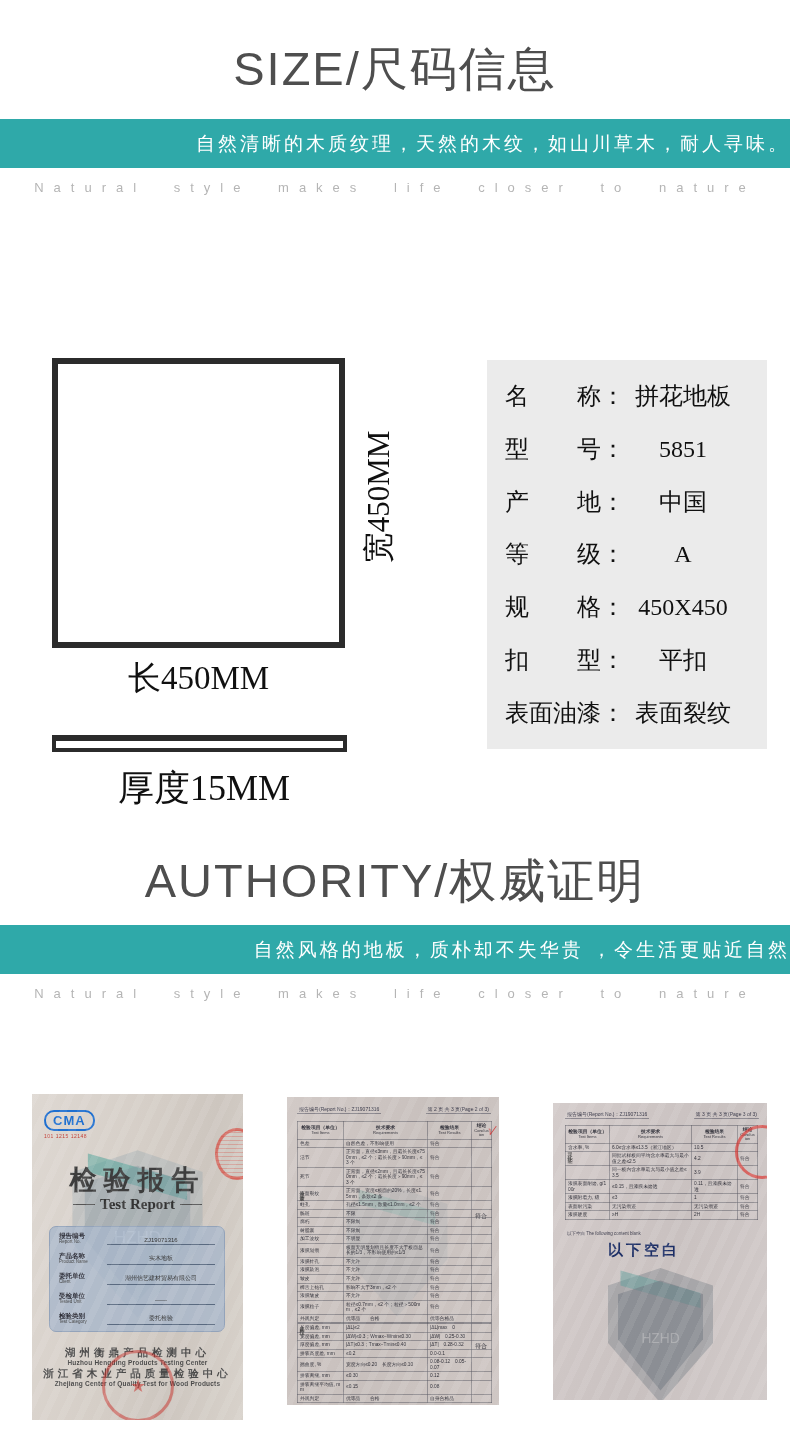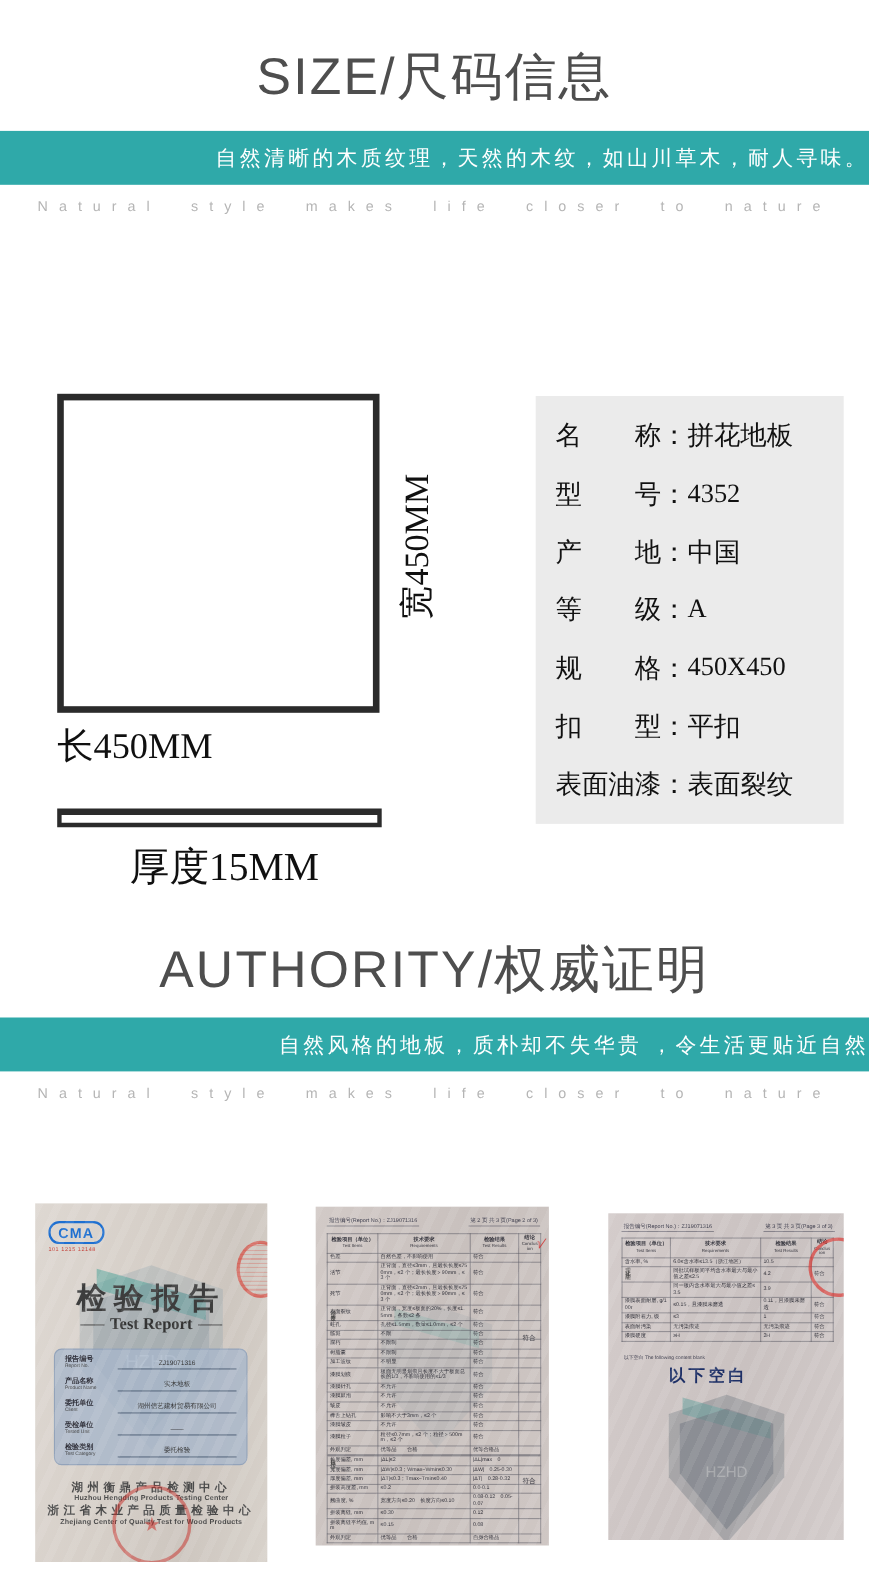--- a/index.html
+++ b/index.html
@@ -15,33 +15,33 @@
           justify-content:flex-end;color:#fff;font-size:19px;letter-spacing:3px;}
   .subtitle{left:0;right:0;text-align:center;font-size:13px;color:#b5b5b5;
             letter-spacing:10px;word-spacing:14px;}
 
   
   .square{left:52px;top:358px;width:293px;height:290px;border:6px solid #2b2b2b;
           box-sizing:border-box;background:#fff;}
   .w-label{left:278px;top:477px;width:200px;height:40px;text-align:center;
            font-family:"Liberation Serif",serif;font-size:31px;color:#101010;
            transform:rotate(-90deg);}
-  .l-label{left:52px;top:656px;width:293px;
+  .l-label{left:52px;top:656px;width:293px;text-align:center;
            font-family:"Liberation Serif",serif;font-size:33px;color:#101010;}
   .t-bar{left:52px;top:735px;width:295px;height:17px;box-sizing:border-box;
          border:4px solid #2b2b2b;border-top-width:6px;background:#fff;}
   .t-label{left:118px;top:764px;font-family:"Liberation Serif",serif;font-size:36px;color:#101010;}
 
   
   .spec-panel{left:487px;top:360px;width:280px;height:389px;background:#ebebeb;
               box-sizing:border-box;padding:10px 0 10px 18px;display:flex;
               flex-direction:column;justify-content:space-around;
               font-family:"Liberation Serif",serif;font-size:24px;color:#111;}
   .spec-row{display:flex;align-items:center;}
-  .spec-value{flex:1;text-align:left;padding-right:26px;}
+  .spec-value{flex:1;text-align:center;padding-right:26px;}
 
   
   .cert{position:absolute;overflow:hidden;}
   .cert::after{content:"";position:absolute;inset:0;pointer-events:none;
      background:repeating-linear-gradient(115deg,rgba(255,255,255,.08) 0 7px,rgba(0,0,0,0) 7px 16px);}
   #cert1{left:32px;top:1094px;width:211px;height:326px;
          background:linear-gradient(100deg,#ded8d2 0%,#d5cec7 45%,#cdc6bf 70%,#d8d2cb 100%);}
   #cert2{left:287px;top:1097px;width:212px;height:308px;
          background:linear-gradient(105deg,#d2cac7 0%,#c8c0bd 50%,#cfc7c4 100%);}
   #cert3{left:553px;top:1103px;width:214px;height:297px;
@@ -115,21 +115,21 @@
 
   <div class="abs spec-panel">
     <div class="spec-row">
       <span>名　　称</span>
         <span>：</span>
       <span class="spec-value">拼花地板</span>
     </div>
     <div class="spec-row">
       <span>型　　号</span>
         <span>：</span>
-      <span class="spec-value">4352</span>
+      <span class="spec-value">5851</span>
     </div>
     <div class="spec-row">
       <span>产　　地</span>
         <span>：</span>
       <span class="spec-value">中国</span>
     </div>
     <div class="spec-row">
       <span>等　　级</span>
         <span>：</span>
       <span class="spec-value">A</span>

